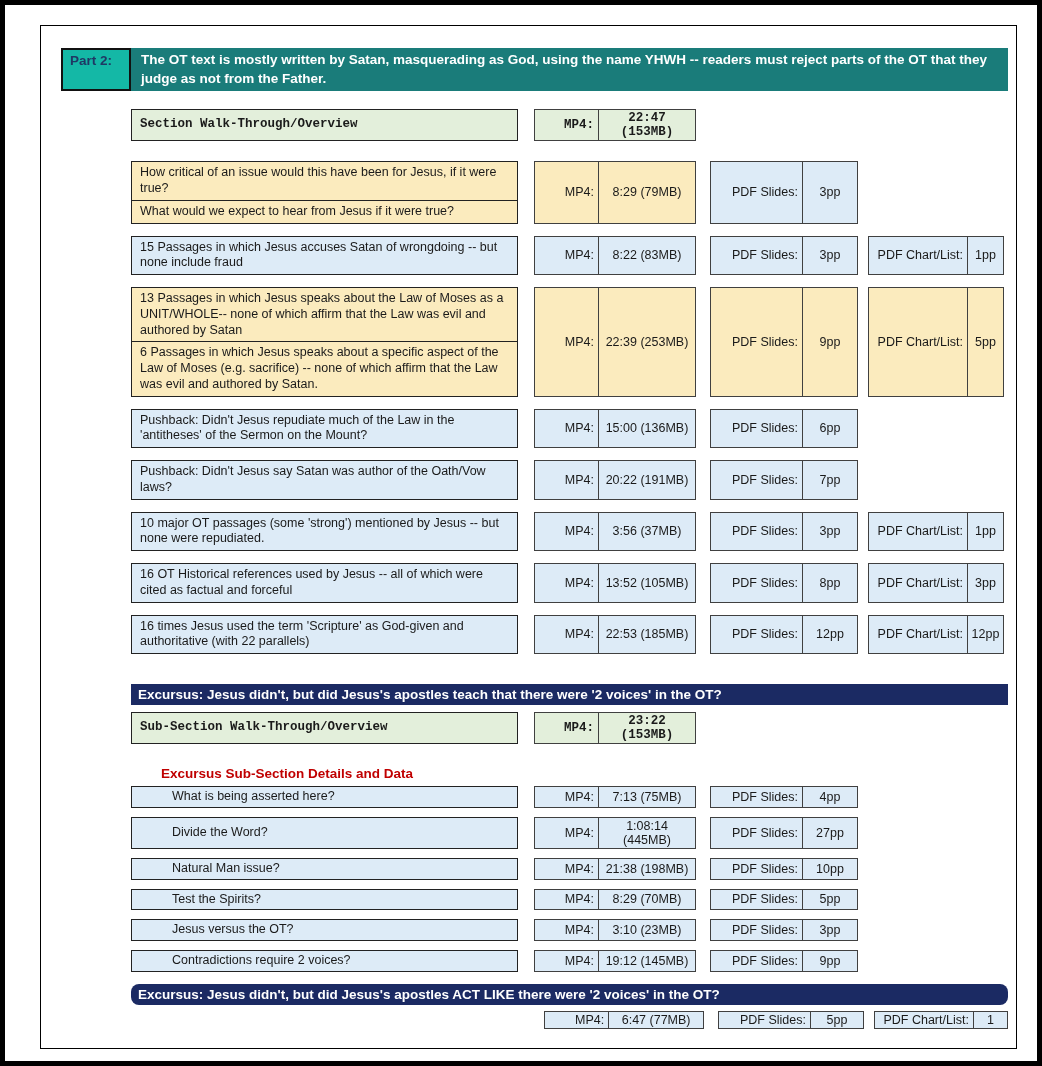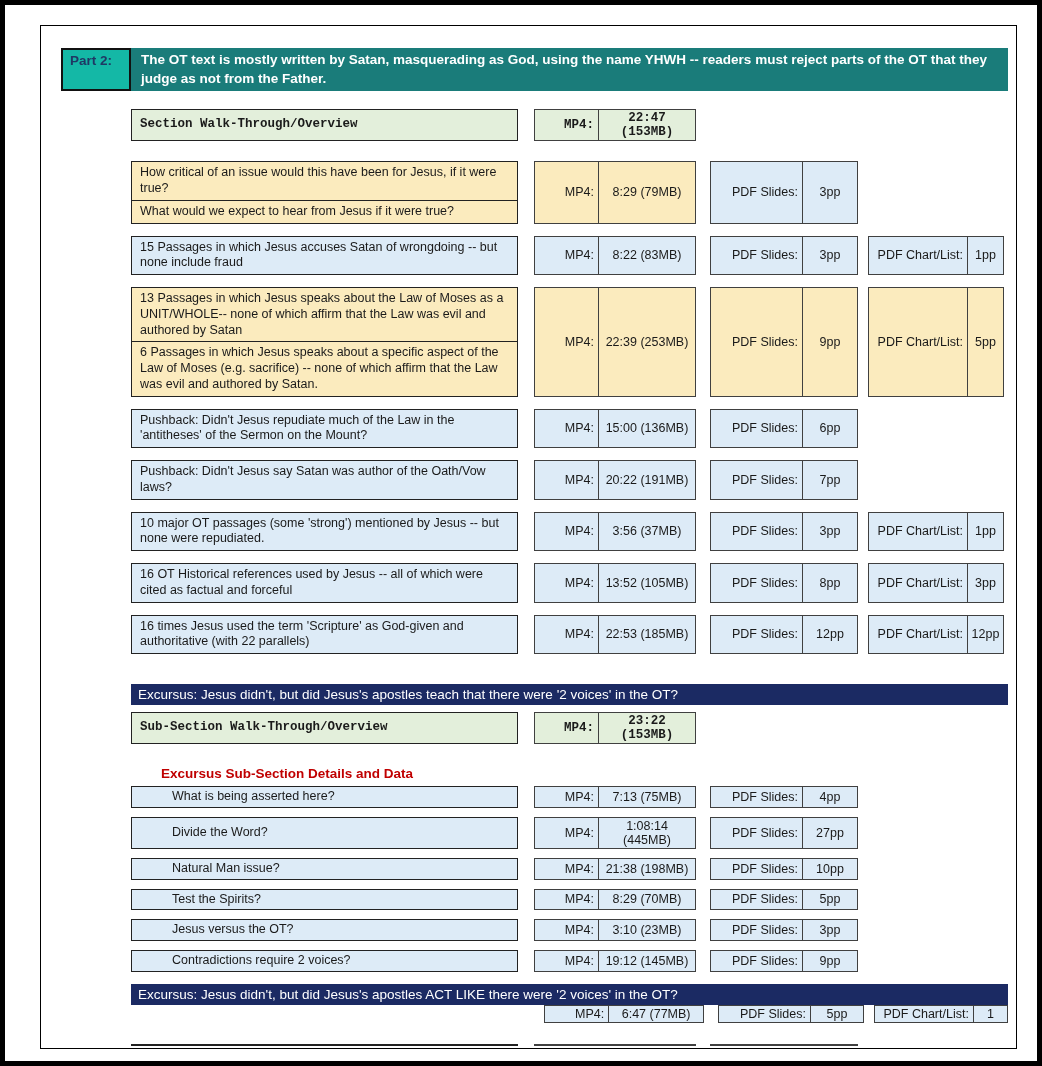--- a/index.html
+++ b/index.html
@@ -53,25 +53,25 @@
   
   .wheat{background:#FBEBBE;}
   .blue{background:#DDEBF7;}
   .green{background:#E3EFDB;font-family:Liberation Mono, monospace;}
   .pink{background:#FCE4D6;}
   
   .bold{font-weight:bold;}
   .red-head{color:#C00000;font-weight:bold;font-size:13.5px;margin:0 0 6px 13px;}
   .red-head2{margin:22px 0 5px 30px;}
   .navy{
-    background:#1B2A63;color:#fff;font-weight:normal;font-size:13.5px;
+    background:#1B2A63;color:#fff;font-weight:bold;font-size:13.5px;
     width:877px;box-sizing:border-box;padding:3px 7px;
   }
   .navy1{margin-top:30px;margin-bottom:7px;}
-  .navy2{margin-top:12px;margin-bottom:0;}
+  .navy2{margin-top:12px;margin-bottom:6px;border-radius:8px;}
   
   .srow{margin-bottom:9px;}
   .srow .dcell{padding:2px 8px 2px 40px;}
   .spacer{width:403px;}
   .redtext{color:#C00000;font-weight:bold;}
   .actrow{margin-bottom:0;margin-top:0;}
   .concl{margin-top:21px;}
   .mb20{margin-bottom:20px;}
   .mb0{margin-bottom:0;}
 </style>

